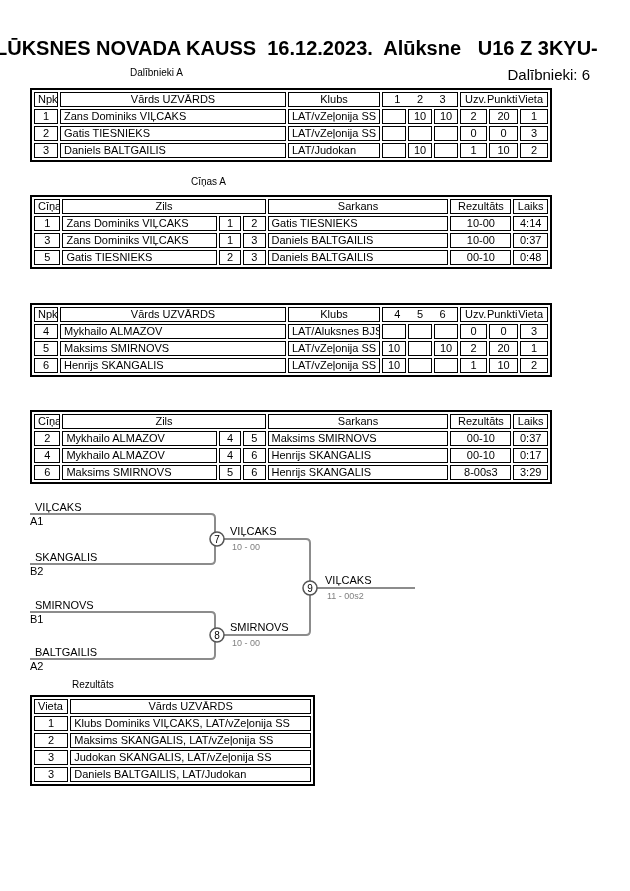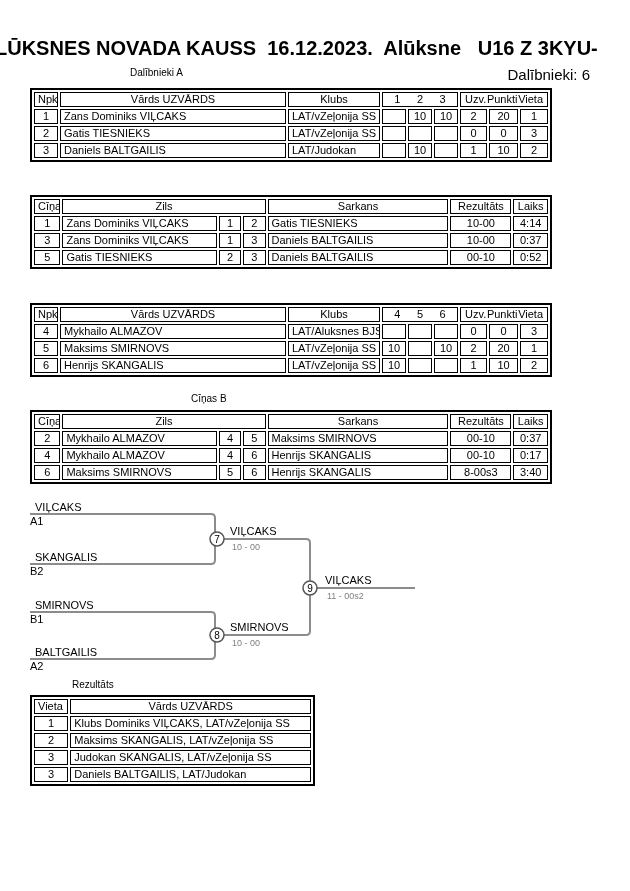--- a/index.html
+++ b/index.html
@@ -95,20 +95,21 @@
       <td class="c"></td>
       <td class="c">10</td>
       <td class="c"></td>
       <td class="c thick">1</td>
       <td class="c">10</td>
       <td class="c">2</td>
     </tr>
   </tbody>
     </table>
 
+  <div class="sec-label" style="left:191px;top:176px;">Cīņas A</div>
 
   <table class="rpt" style="left:30px;top:195px;width:522px;">
     <colgroup>
         <col style="width:26px">
         <col style="width:152px">
         <col style="width:22px">
         <col style="width:22px">
         <col style="width:178px">
         <col style="width:60px">
         <col style="width:34px">
@@ -139,21 +140,21 @@
       <td class="c">10-00</td>
       <td class="c">0:37</td>
     </tr>
     <tr>
       <td class="c">5</td>
       <td class="l">Gatis TIESNIEKS</td>
       <td class="c">2</td>
       <td class="c">3</td>
       <td class="l">Daniels BALTGAILIS</td>
       <td class="c">00-10</td>
-      <td class="c">0:52</td>
+      <td class="c">0:48</td>
     </tr>
   </tbody>
     </table>
 
 
   <table class="rpt" style="left:30px;top:303px;width:522px;">
     <colgroup>
         <col style="width:24px">
         <col style="width:226px">
         <col style="width:92px">
@@ -213,21 +214,20 @@
       <td class="c">10</td>
       <td class="c"></td>
       <td class="c"></td>
       <td class="c thick">1</td>
       <td class="c">10</td>
       <td class="c">2</td>
     </tr>
   </tbody>
     </table>
 
-  <div class="sec-label" style="left:191px;top:393px;">Cīņas B</div>
 
   <table class="rpt" style="left:30px;top:410px;width:522px;">
     <colgroup>
         <col style="width:26px">
         <col style="width:152px">
         <col style="width:22px">
         <col style="width:22px">
         <col style="width:178px">
         <col style="width:60px">
         <col style="width:34px">
@@ -258,21 +258,21 @@
       <td class="c">00-10</td>
       <td class="c">0:17</td>
     </tr>
     <tr>
       <td class="c">6</td>
       <td class="l">Maksims SMIRNOVS</td>
       <td class="c">5</td>
       <td class="c">6</td>
       <td class="l">Henrijs SKANGALIS</td>
       <td class="c">8-00s3</td>
-      <td class="c">3:40</td>
+      <td class="c">3:29</td>
     </tr>
   </tbody>
     </table>
 
   <svg class="bracket-svg" width="420" height="200" viewBox="0 0 420 200">
     <g stroke="#8c8c8c" stroke-width="2" fill="none">
       <path d="M 20 19 H 201 Q 205 19 205 23 V 37"></path>
       <path d="M 20 69 H 201 Q 205 69 205 65 V 51"></path>
       <path d="M 20 117 H 201 Q 205 117 205 121 V 133"></path>
       <path d="M 20 164 H 201 Q 205 164 205 160 V 147"></path>

